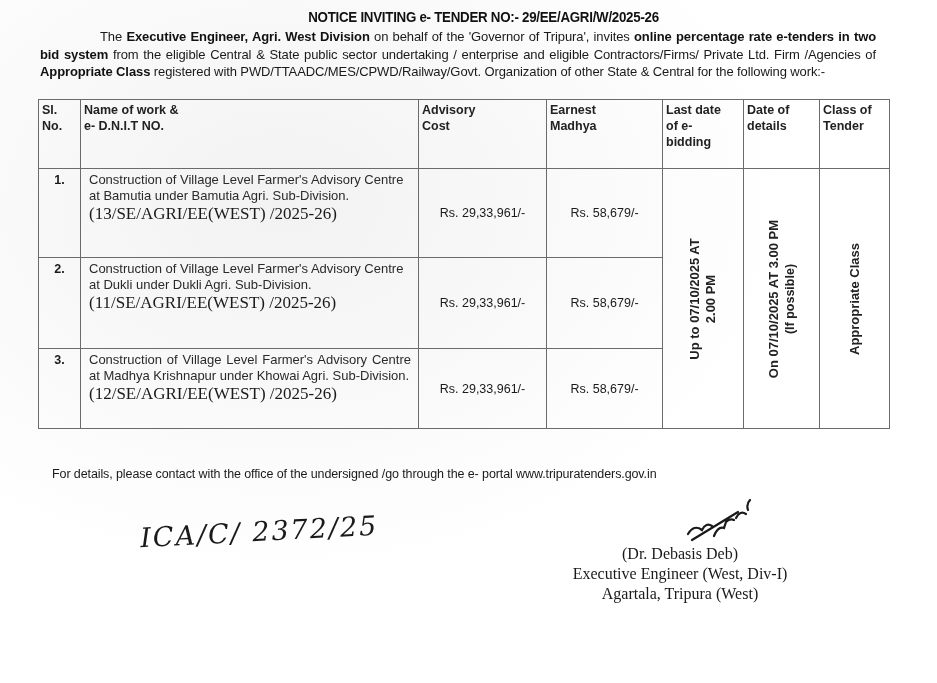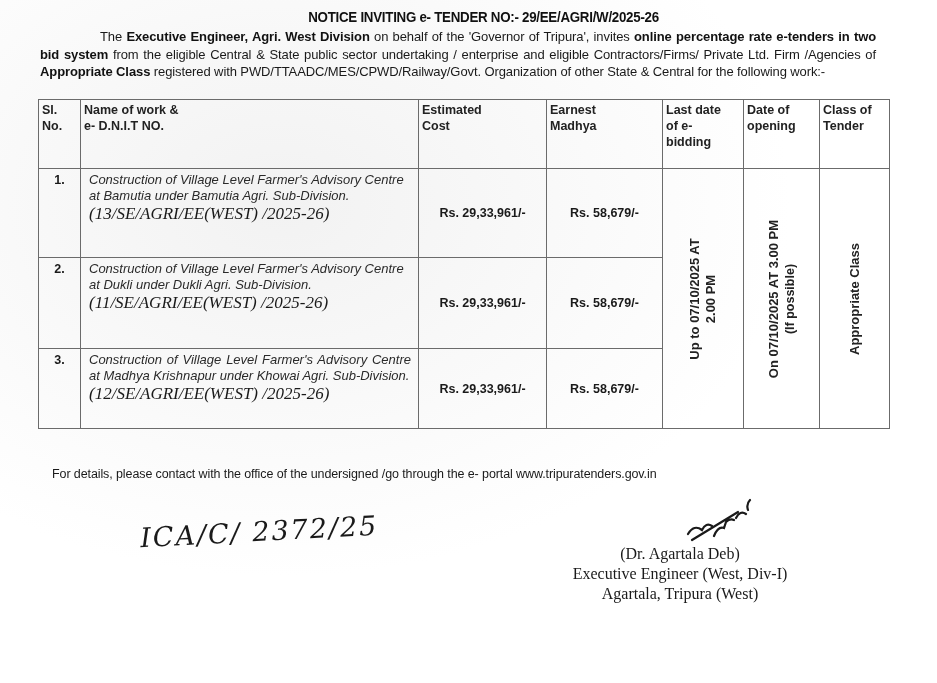--- a/index.html
+++ b/index.html
@@ -18,23 +18,23 @@
     text-align: justify; color: #1a1a1a; letter-spacing: -0.1px; }
   .intro b { font-weight: bold; color: #111; }
   .intro .indent { display: inline-block; width: 60px; }
 
   table.tender { position: absolute; left: 38px; top: 99px; width: 851px;
     border-collapse: collapse; table-layout: fixed;
     font-family: "Liberation Sans", sans-serif; font-size: 12.5px; color: #1a1a1a; }
   table.tender td, table.tender th { border: 1.5px solid #6b6b6b; vertical-align: top; }
   table.tender th { font-weight: bold; font-size: 12.5px; text-align: left; padding: 2px 3px; line-height: 16px; height: 69px; color: #222; }
   table.tender td.sl { text-align: center; font-weight: bold; padding-top: 4px; }
-  table.tender td.work { padding: 3px 7px 12px 8px; font-size: 13px; line-height: 16px; color: #2a2a2a; font-style: italic; }
+  table.tender td.work { padding: 3px 7px 12px 8px; font-size: 13px; line-height: 16px; color: #2a2a2a; }
   table.tender td.work .dnit { display: block; font-family: "Liberation Serif", serif; font-size: 17px; line-height: 19px; color: #1a1a1a; }
-  table.tender td.money { text-align: center; vertical-align: middle; font-weight: bold; font-size: 12.5px; }
+  table.tender td.money { text-align: center; vertical-align: middle; font-weight: normal; font-size: 12.5px; }
   table.tender td.rot { position: relative; vertical-align: middle; padding: 0; }
   .vtext { position: absolute; left: 50%; top: 50%; transform: translate(-50%, -50%) rotate(-90deg);
     white-space: nowrap; text-align: center; font-weight: bold; font-size: 13px; line-height: 16px; color: #222; }
   .vtext small { font-size: 12.5px; }
   tr.r1 td { height: 89px; }
   tr.r2 td { height: 91px; }
   tr.r3 td { height: 80px; }
 
   .details { position: absolute; left: 52px; top: 467px; font-size: 12.5px; color: #1a1a1a; letter-spacing: -0.1px; }
 
@@ -62,24 +62,24 @@
         <col style="width:128px">
         <col style="width:116px">
         <col style="width:81px">
         <col style="width:76px">
         <col style="width:70px">
     </colgroup>
     <tbody>
         <tr>
       <th><span>Sl.</span><br><span>No.</span></th>
       <th><span>Name of work &amp;</span><br><span>e- D.N.I.T NO.</span></th>
-      <th><span>Estimated</span><br><span>Cost</span></th>
+      <th><span>Advisory</span><br><span>Cost</span></th>
       <th><span>Earnest</span><br><span>Madhya</span></th>
       <th><span>Last date</span><br><span>of e-</span><br><span>bidding</span></th>
-      <th><span>Date of</span><br><span>opening</span></th>
+      <th><span>Date of</span><br><span>details</span></th>
       <th><span>Class of</span><br><span>Tender</span></th>
     </tr>
 
     <tr class="r1">
       <td class="sl">1.</td>
       <td class="work"><span>Construction of Village Level Farmer's Advisory Centre at Bamutia under Bamutia Agri. Sub-Division.</span><span class="dnit">(13/SE/AGRI/EE(WEST) /2025-26)</span></td>
       <td class="money">Rs. 29,33,961/-</td>
       <td class="money">Rs. 58,679/-</td>
       <td class="rot" rowspan="3">
         <div class="vtext"><span>Up to 07/10/2025 AT</span><br><span>2.00 PM</span></div>
@@ -110,17 +110,17 @@
 
   <p class="details"><span>For details, please contact with the office of the undersigned /go through the e- portal </span><span>www.tripuratenders.gov.in</span></p>
 
   <div class="ref">ICA/C/ 2372/25</div>
 
   <svg class="initials" viewBox="0 0 80 50">
     <path d="M8 38 Q14 28 22 34 Q26 26 32 30 M12 44 L58 16 M34 40 Q38 30 44 32 L46 26 Q50 22 54 24 M56 22 Q60 14 66 18 M70 4 Q66 8 68 14" fill="none" stroke="#1a1a1a" stroke-width="2.2" stroke-linecap="round"></path>
   </svg>
 
   <div class="signature">
-    <div>(Dr. Agartala Deb)</div>
+    <div>(Dr. Debasis Deb)</div>
     <div>Executive Engineer (West, Div-I)</div>
     <div>Agartala, Tripura (West)</div>
   </div>
 </div>
 
 </body></html>

